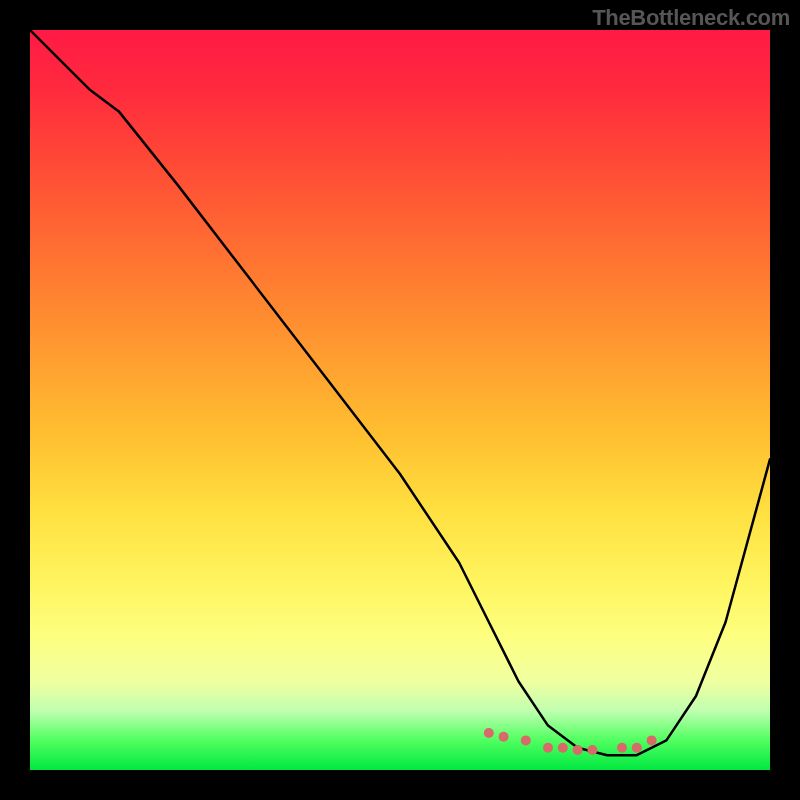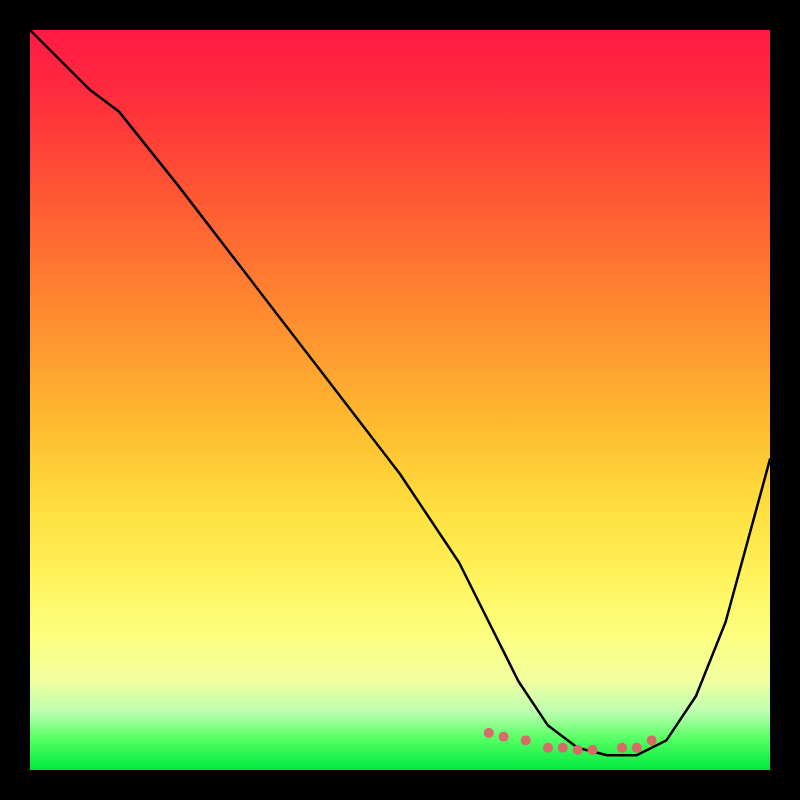--- a/index.html
+++ b/index.html
@@ -73,13 +73,14 @@
           <circle cx="518" cy="717.8" r="5" fill="#d86a6a"></circle>
           <circle cx="532.8" cy="717.8" r="5" fill="#d86a6a"></circle>
           <circle cx="547.6" cy="720.02" r="5" fill="#d86a6a"></circle>
           <circle cx="562.4" cy="720.02" r="5" fill="#d86a6a"></circle>
           <circle cx="592" cy="717.8" r="5" fill="#d86a6a"></circle>
           <circle cx="606.8" cy="717.8" r="5" fill="#d86a6a"></circle>
           <circle cx="621.6" cy="710.4" r="5" fill="#d86a6a"></circle>
         </g>
     </svg>
   </div>
+  <div class="watermark">TheBottleneck.com</div>
 </div>
 
 </body></html>

